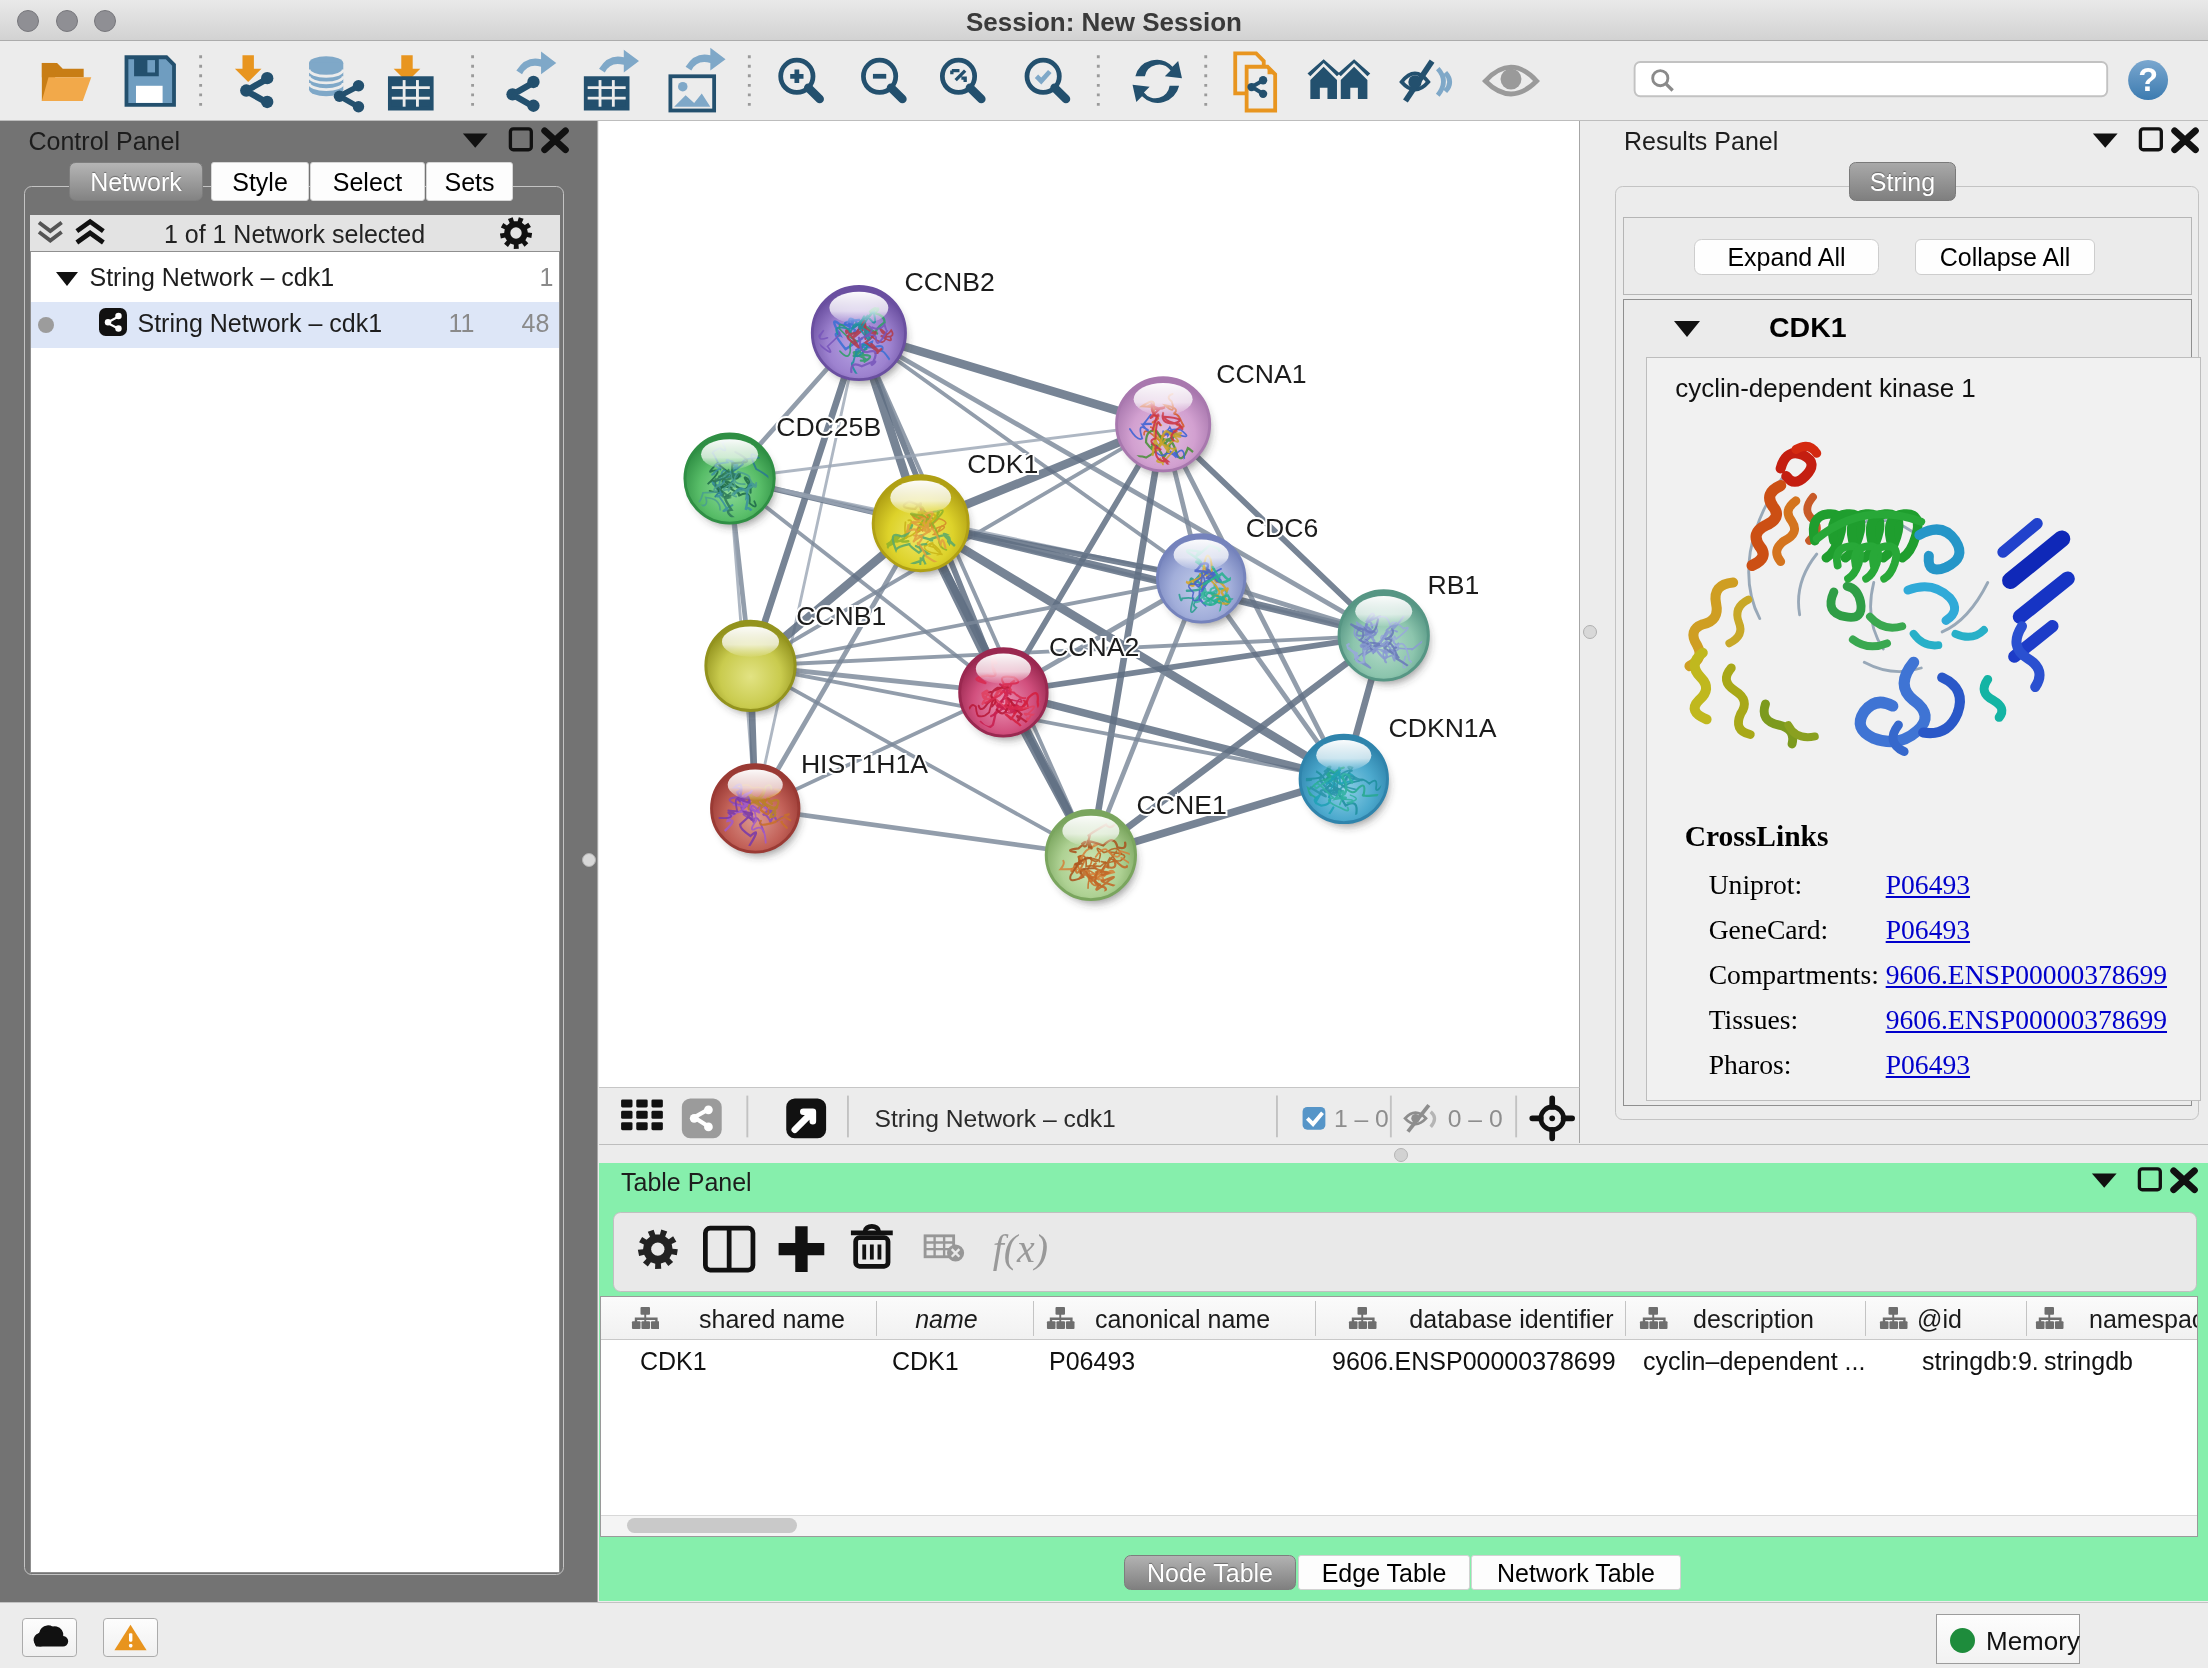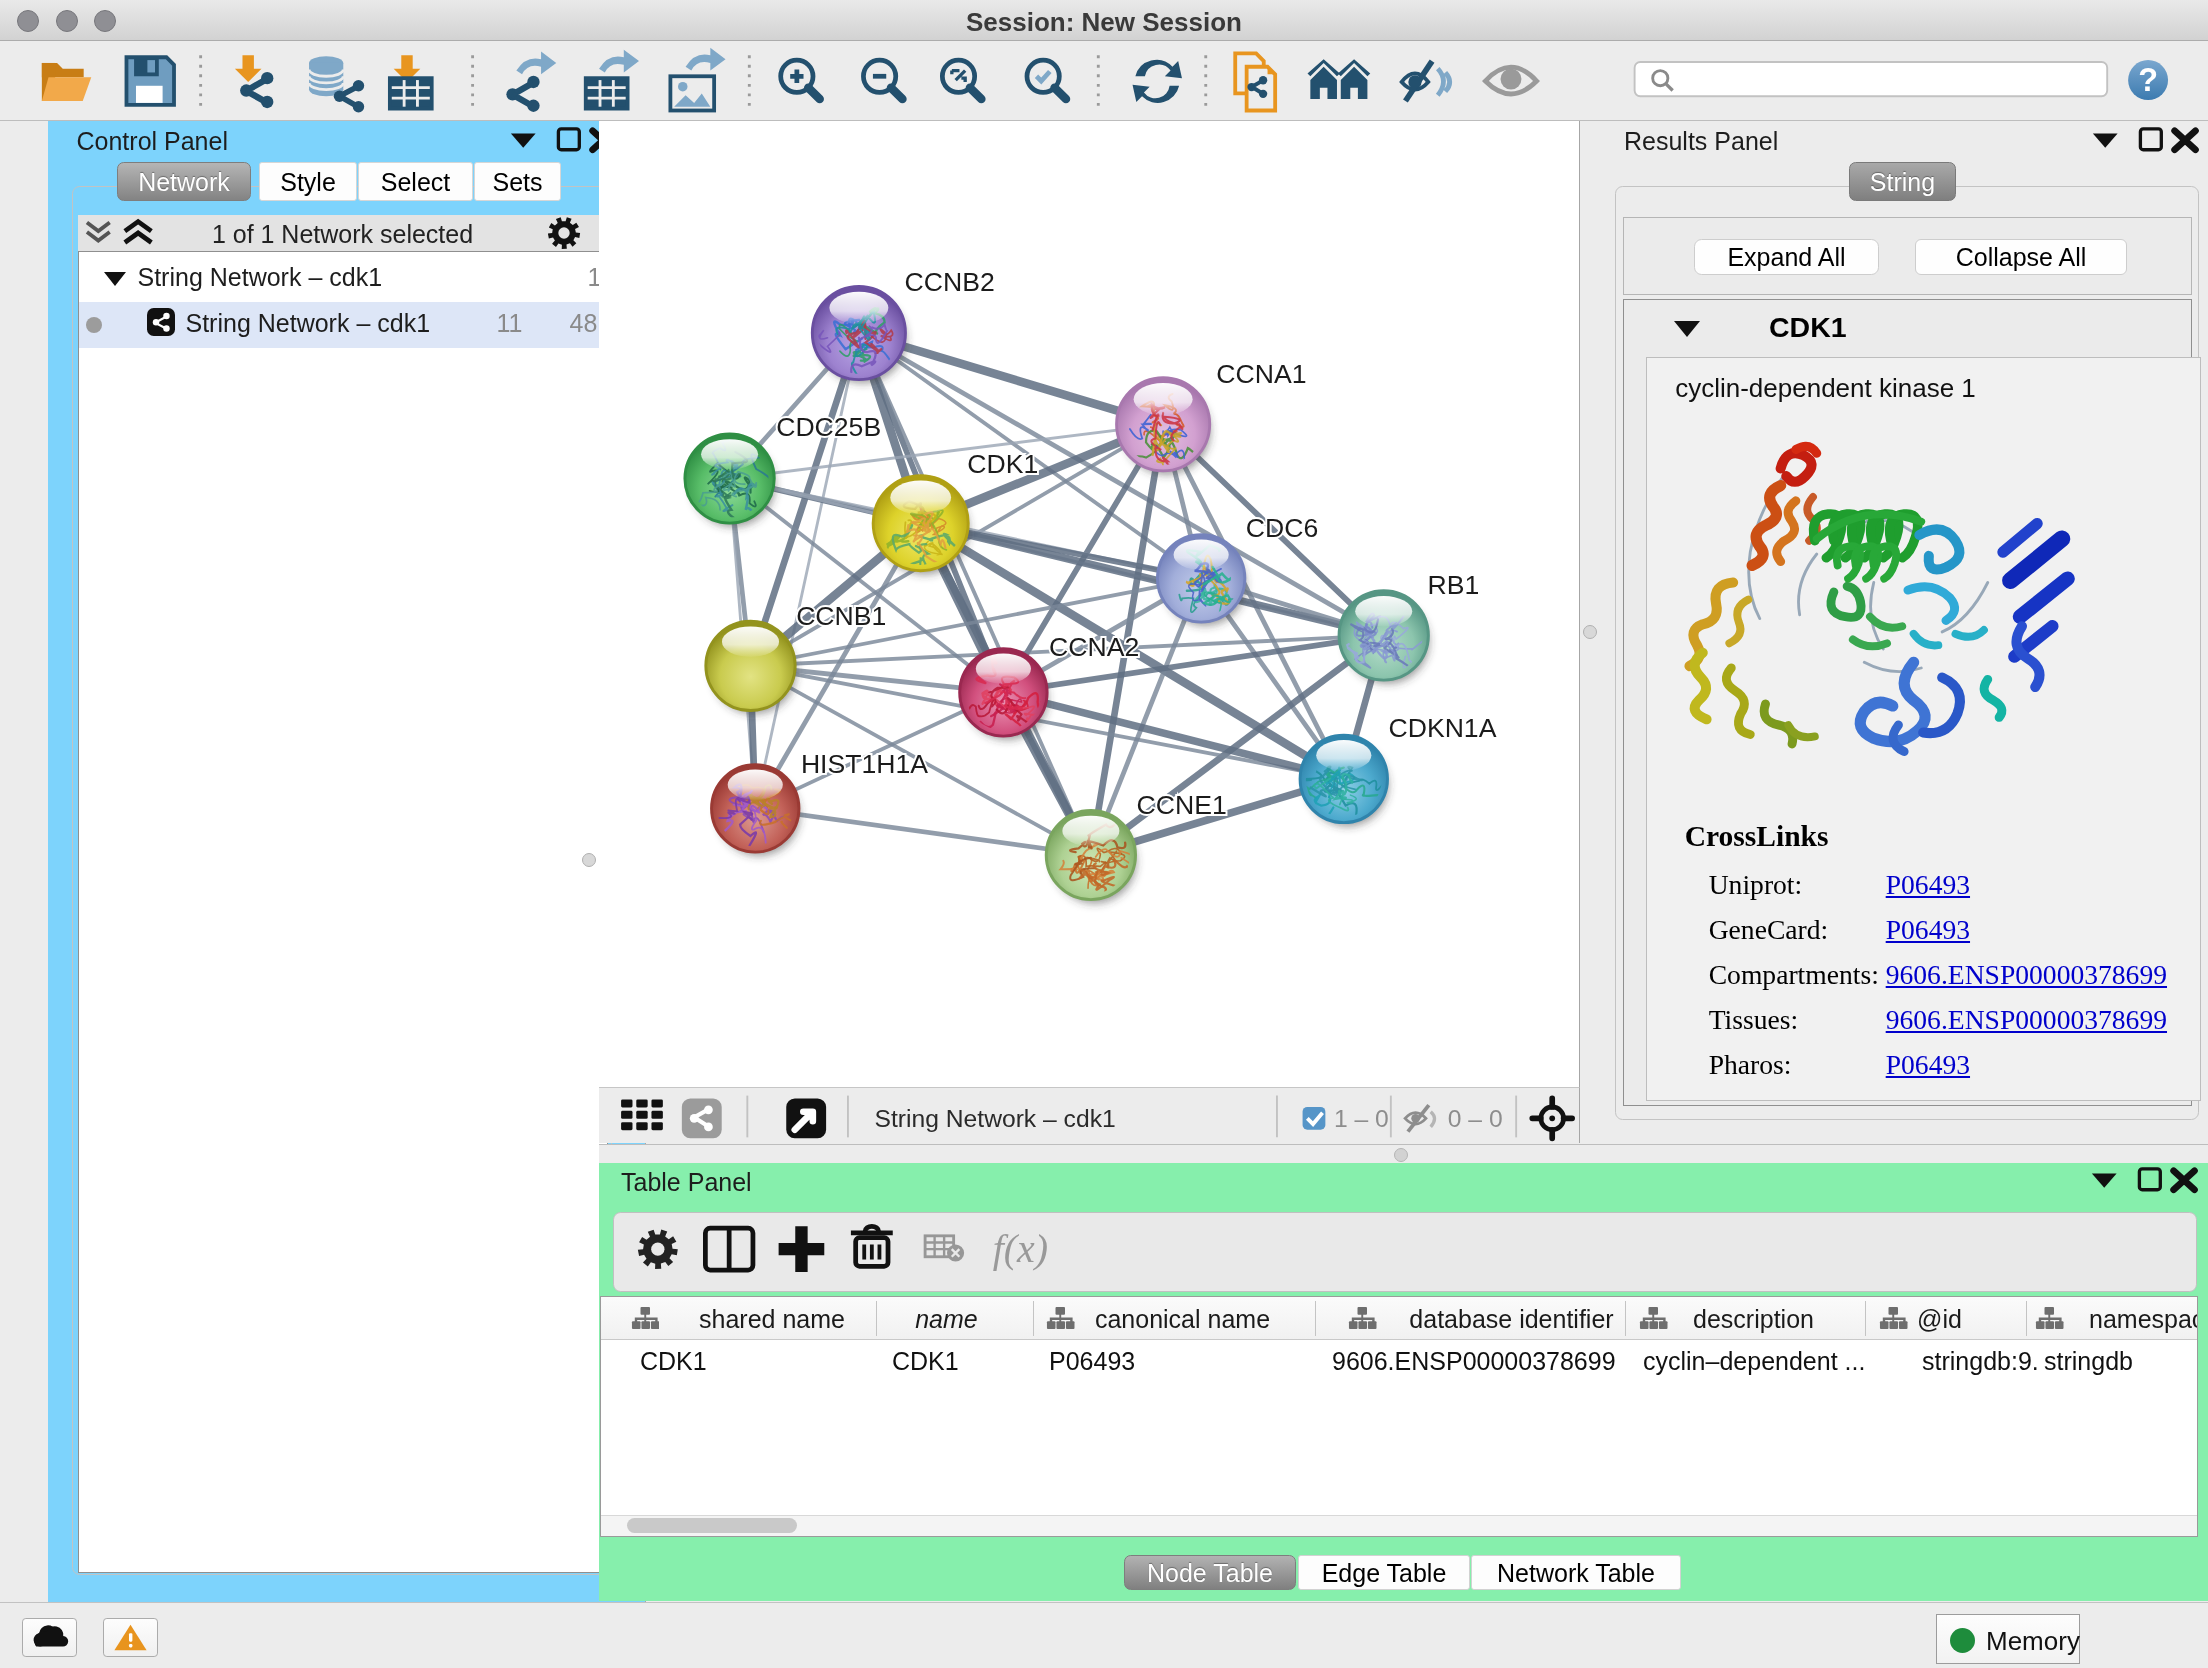--- a/index.html
+++ b/index.html
@@ -167,21 +167,21 @@
         <linearGradient id="helpg" x1="0" y1="0" x2="0" y2="1">
           <stop offset="0%" stop-color="#7aa7cf"></stop>
           <stop offset="100%" stop-color="#3c7bb0"></stop>
         </linearGradient>
       </defs>
       <circle cx="2259" cy="40" r="21" fill="url(#helpg)"></circle>
       <text x="2259" y="52" text-anchor="middle" font-family="Liberation Sans, sans-serif" font-size="34" font-weight="700" fill="#fff">?</text>
     </svg>
 </div>
 
-<div class="abs" style="left:0;top:121px;width:598px;height:1481px;background:#7dd3fc;border-right:1px solid #a6a6a6;margin-left:48px;">
+<div class="abs" style="left:0;top:121px;width:598px;height:1481px;background:#737373;border-right:1px solid #a6a6a6;">
   <div class="abs panel-title" style="left:28.5px;top:5.7px;">Control Panel</div>
   <svg width="152" height="28.5" viewBox="0 0 160 30" style="position:absolute;left:461px;top:4.8px">
       <path d="M2 8 h26 l-13 15z" fill="#111"></path>
       <rect x="52" y="3" width="22" height="22" rx="3" fill="none" stroke="#111" stroke-width="3.5"></rect>
       <path d="M88 5 l22 20 M110 5 l-22 20" stroke="#111" stroke-width="7" stroke-linecap="round"></path>
     </svg>
 
   <div class="abs" style="left:24px;top:65px;width:540px;height:1389px;border:1px solid #c3c3c3;border-radius:7.6px;"></div>
   <div class="abs" style="left:69px;top:41px;width:134px;height:39px;background:linear-gradient(#b5b5b5,#838383);border:1px solid #7e7e7e;border-radius:6.7px;color:#fff;font-size:25px;text-align:center;line-height:38px;text-shadow:0 -1px 1px rgba(0,0,0,0.35);">Network</div>
   <div class="abs" style="left:211px;top:41px;width:98px;height:39px;background:#fdfdfd;border:1px solid #d6d6d6;border-radius:2.9px;font-size:25px;text-align:center;line-height:38px;">Style</div>
@@ -667,21 +667,21 @@
       <path d="M2 8 h26 l-13 15z" fill="#111"></path>
       <rect x="52" y="3" width="22" height="22" rx="3" fill="none" stroke="#111" stroke-width="3.5"></rect>
       <path d="M88 5 l22 20 M110 5 l-22 20" stroke="#111" stroke-width="7" stroke-linecap="round"></path>
     </svg>
 
   <div class="abs" style="left:34px;top:65px;width:584px;height:934px;border:1px solid #c3c3c3;border-radius:7.6px;background:#ececec;"></div>
   <div class="abs" style="left:268px;top:41px;width:107px;height:39px;background:linear-gradient(#a9a9a9,#7f7f7f);border:1px solid #7a7a7a;border-radius:6.7px;color:#fff;font-size:25px;text-align:center;line-height:38px;text-shadow:0 -1px 1px rgba(0,0,0,0.35);">String</div>
 
   <div class="abs" style="left:42px;top:96px;width:569px;height:78px;border:1px solid #b5b5b5;background:#ebebeb;">
     <div class="abs" style="left:70px;top:21px;width:185px;height:36px;background:#fefefe;border:1px solid #cdcdcd;border-radius:7.6px;font-size:25px;text-align:center;line-height:35px;">Expand All</div>
-    <div class="abs" style="left:291px;top:21px;width:212px;height:36px;background:#fefefe;border:1px solid #cdcdcd;border-radius:6px;font-size:25px;text-align:center;line-height:35px;">Collapse All</div>
+    <div class="abs" style="left:291px;top:21px;width:180px;height:36px;background:#fefefe;border:1px solid #cdcdcd;border-radius:6px;font-size:25px;text-align:center;line-height:35px;">Collapse All</div>
   </div>
 
   <div class="abs" style="left:42px;top:178px;width:569px;height:807px;border:1px solid #8f8f8f;background:#ebebeb;">
     <div class="abs" style="left:50px;top:21px;width:0;height:0;border-left:13.3px solid transparent;border-right:13.3px solid transparent;border-top:16px solid #111;"></div>
     <div class="abs" style="left:145px;top:11.4px;font-size:28.5px;font-weight:700;">CDK1</div>
     <div class="abs" style="left:5.7px;top:57px;width:555px;height:744px;border:1px solid #bdbdbd;background:#f1f1f1;margin-left:16px;">
       <div class="abs" style="left:28.5px;top:15px;font-size:26px;color:#111;">cyclin-dependent kinase 1</div>
       <svg width="409" height="342" viewBox="0 0 430 360" style="position:absolute;left:27px;top:82px">
           <g fill="none" stroke-linecap="round" stroke-linejoin="round">
             <path d="M118 34 q-30 40 -38 84 q-6 40 10 70 M150 120 q-24 30 -18 64 M250 96 q-30 -20 -60 -6 M330 150 q-20 40 -48 52 M260 240 q-30 10 -60 -6 M210 150 q-10 40 10 70" stroke="#98a8b8" stroke-width="3"></path>

